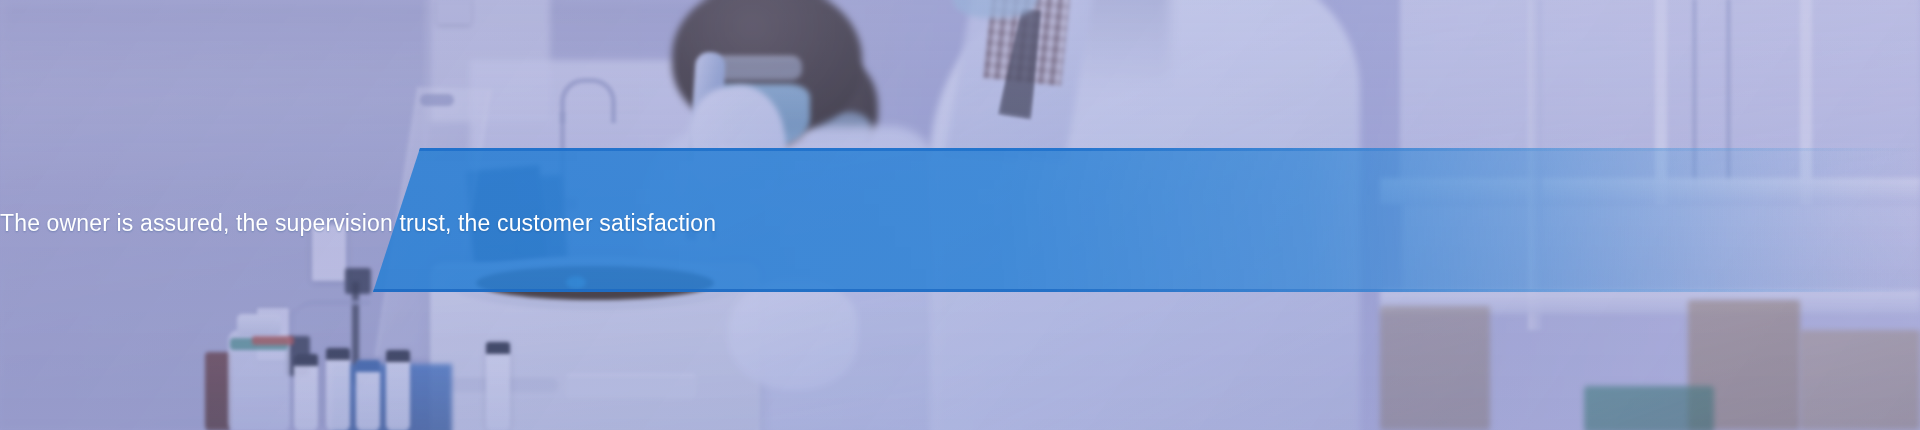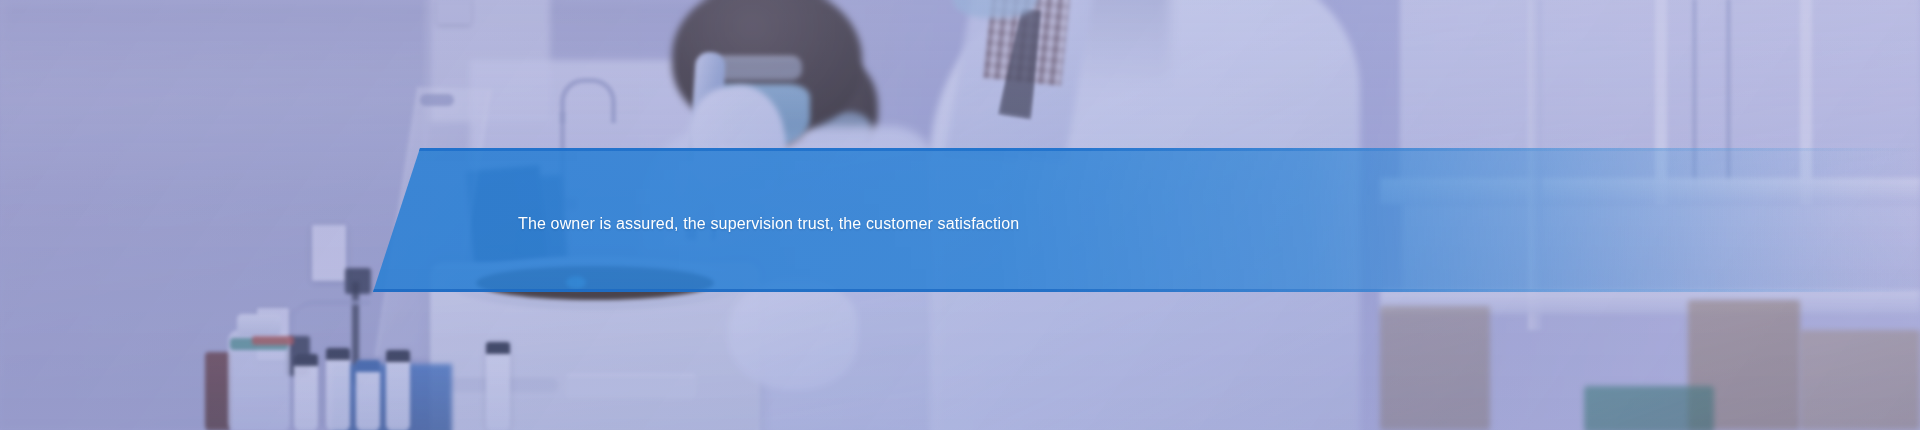--- a/index.html
+++ b/index.html
@@ -677,23 +677,22 @@
     color: #ffffff;
     font-size: 47px;
     line-height: 1.08;
     font-weight: 400;
     letter-spacing: 1px;
     white-space: nowrap;
     text-shadow: 0 1px 3px rgba(18,62,116,0.35);
   }
   .subline {
     margin: 7px 0 0 0;
-    padding-left: 518px;
     color: #ffffff;
-    font-size: 16px;
+    font-size: 23px;
     line-height: 1.2;
     font-weight: 400;
     letter-spacing: 0.15px;
     white-space: nowrap;
     text-shadow: 0 1px 2px rgba(18,62,116,0.30);
   }
 </style>
 </head>
 <body>
 

